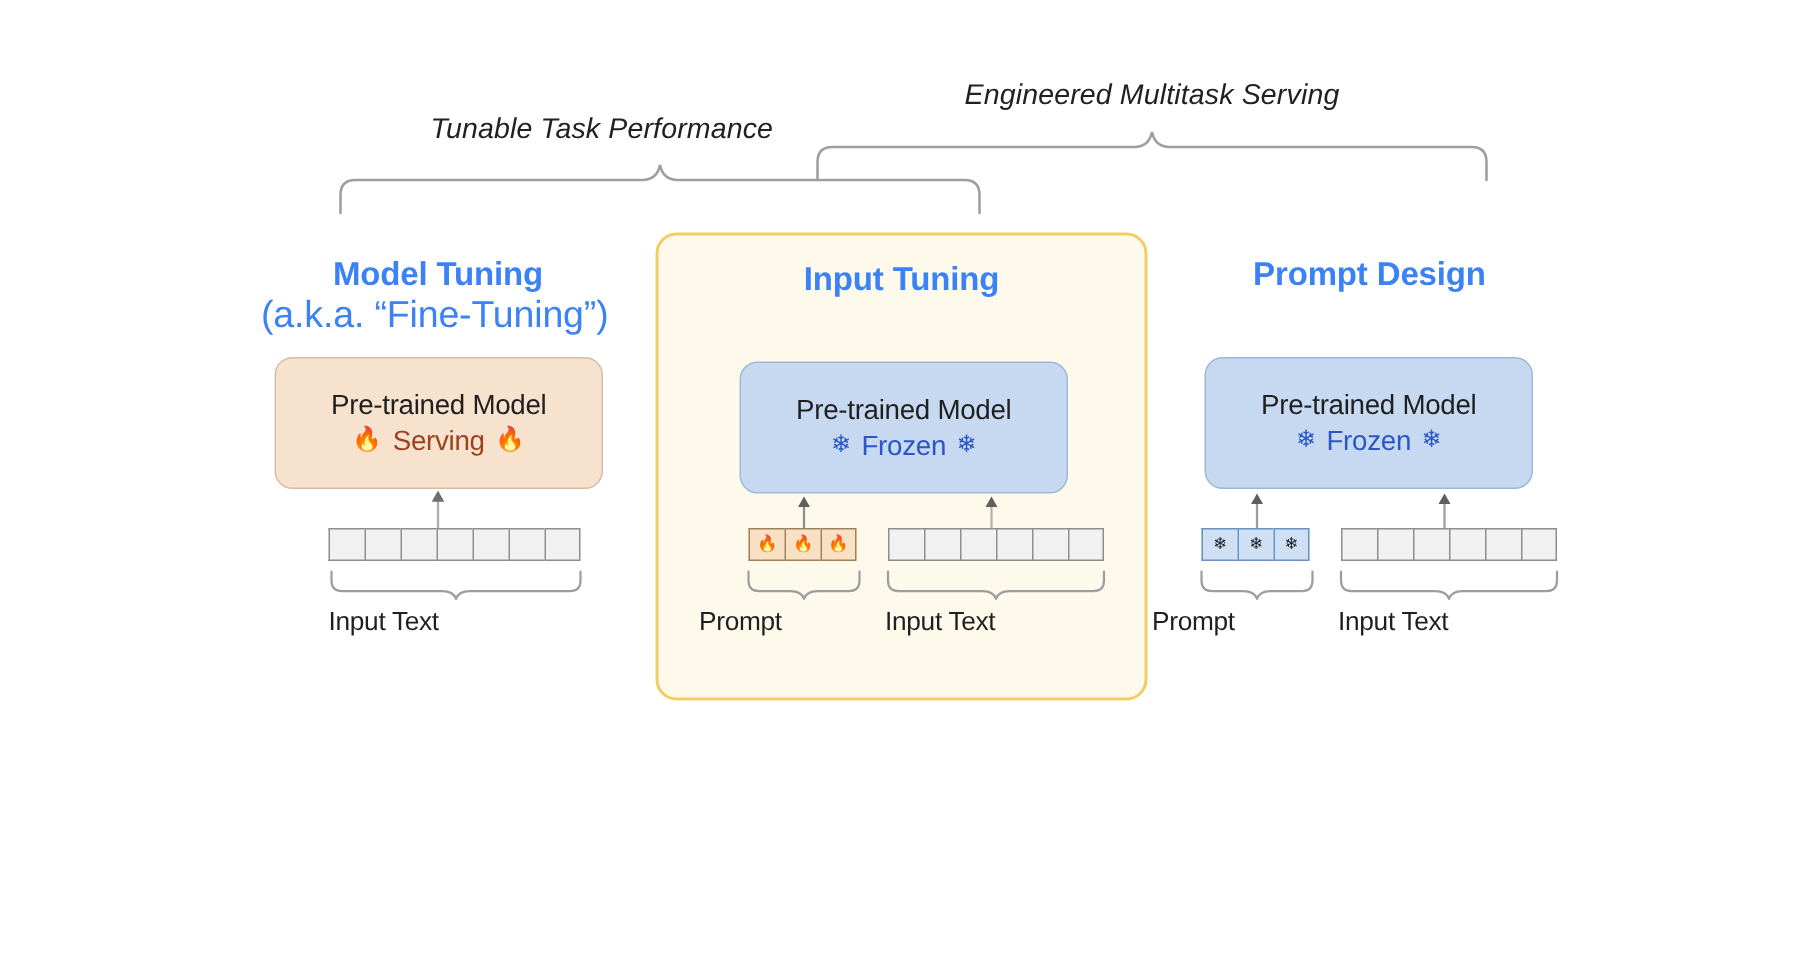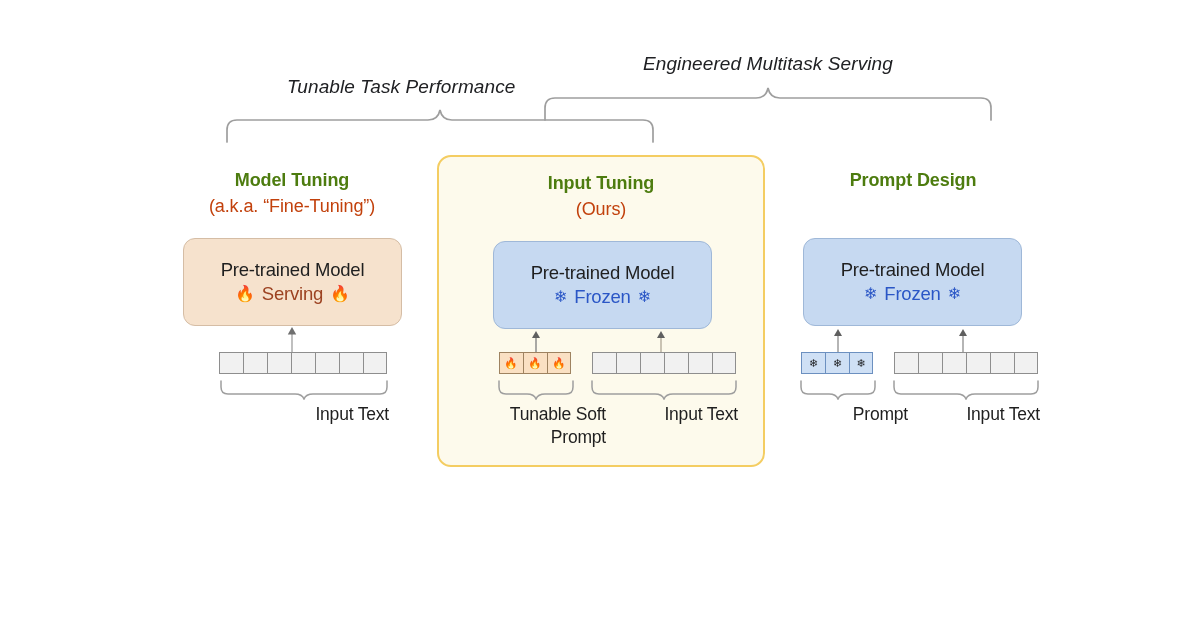--- a/index.html
+++ b/index.html
@@ -59,31 +59,30 @@
     border-radius: 14px;
   }
   #panel-prompt-design { left: 790px; width: 246px; }
 
   .panel-title {
     position: absolute;
     left: 0;
     right: 0;
     text-align: center;
     font-weight: bold;
-    font-size: 18px;
-    color: #4d7c0f;
+    font-size: 22px;
+    color: #3b82f6;
     letter-spacing: -0.1px;
   }
   .panel-subtitle {
     position: absolute;
     left: 0;
     right: 0;
-    text-align: center;
-    font-size: 18px;
-    color: #c2410c;
+    font-size: 25px;
+    color: #3b82f6;
     letter-spacing: -0.1px;
   }
   #panel-model-tuning .panel-title  { top: 10px; }
   #panel-model-tuning .panel-subtitle { top: 36px; }
   #panel-prompt-tuning .panel-title { top: 16px; }
   #panel-prompt-tuning .panel-subtitle { top: 42px; }
   #panel-prompt-design .panel-title { top: 10px; }
   #panel-prompt-design .panel-subtitle { top: 36px; }
 
   
@@ -177,21 +176,21 @@
   #strip-mt-input     { left: 219px; top: 352px; }
   #strip-pt-soft      { left: 499px; top: 352px; }
   #strip-pt-input     { left: 592px; top: 352px; }
   #strip-pd-eng       { left: 801px; top: 352px; }
   #strip-pd-input     { left: 894px; top: 352px; }
 
   
   .under-brace { position: absolute; }
   .group-caption {
     position: absolute;
-    text-align: right;
+    text-align: left;
     font-size: 17.5px;
     color: #1f1f1f;
     line-height: 1.3;
     letter-spacing: -0.2px;
   }
 
   
   #figure-caption {
     position: absolute;
     left: 50px;
@@ -256,21 +255,20 @@
 
   <div class="under-brace" style="left:219px; top:380px;">
     <svg width="170" height="20" viewBox="0 0 170 20">
       <path d="M2,1 L2,7 Q2,14 9,14 L76,14 Q83,14 85,19 Q87,14 94,14 L161,14 Q168,14 168,7 L168,1" fill="none" stroke="#9e9e9e" stroke-width="1.5" stroke-linecap="round"></path>
     </svg>
   </div>
   <div class="group-caption" style="left:219px; top:403px; width:170px;">Input Text</div>
 
   <div class="panel" id="panel-prompt-tuning">
     <div class="panel-title">Input Tuning</div>
-    <div class="panel-subtitle">(Ours)</div>
 
     <div class="model-box" id="box-frozen-mid">
       <div class="line1">Pre-trained Model</div>
       <div class="line2 frozen-text">
         <span class="state-emoji">❄</span>
         <span>Frozen</span>
         <span class="state-emoji">❄</span>
       </div>
     </div>
   </div>
@@ -307,21 +305,20 @@
     <div class="token-cell"></div>
     <div class="token-cell"></div>
   </div>
 
   <div class="under-brace" style="left:497px; top:380px;">
     <svg width="78" height="20" viewBox="0 0 78 20">
       <path d="M2,1 L2,7 Q2,14 9,14 L30,14 Q37,14 39,19 Q41,14 48,14 L69,14 Q76,14 76,7 L76,1" fill="none" stroke="#9e9e9e" stroke-width="1.5" stroke-linecap="round"></path>
     </svg>
   </div>
   <div class="group-caption" style="left:466px; top:403px; width:140px;">
-    <div>Tunable Soft</div>
     <div>Prompt</div>
   </div>
 
   <div class="under-brace" style="left:590px; top:380px;">
     <svg width="148" height="20" viewBox="0 0 148 20">
       <path d="M2,1 L2,7 Q2,14 9,14 L65,14 Q72,14 74,19 Q76,14 83,14 L139,14 Q146,14 146,7 L146,1" fill="none" stroke="#9e9e9e" stroke-width="1.5" stroke-linecap="round"></path>
     </svg>
   </div>
   <div class="group-caption" style="left:590px; top:403px; width:148px;">Input Text</div>
 

